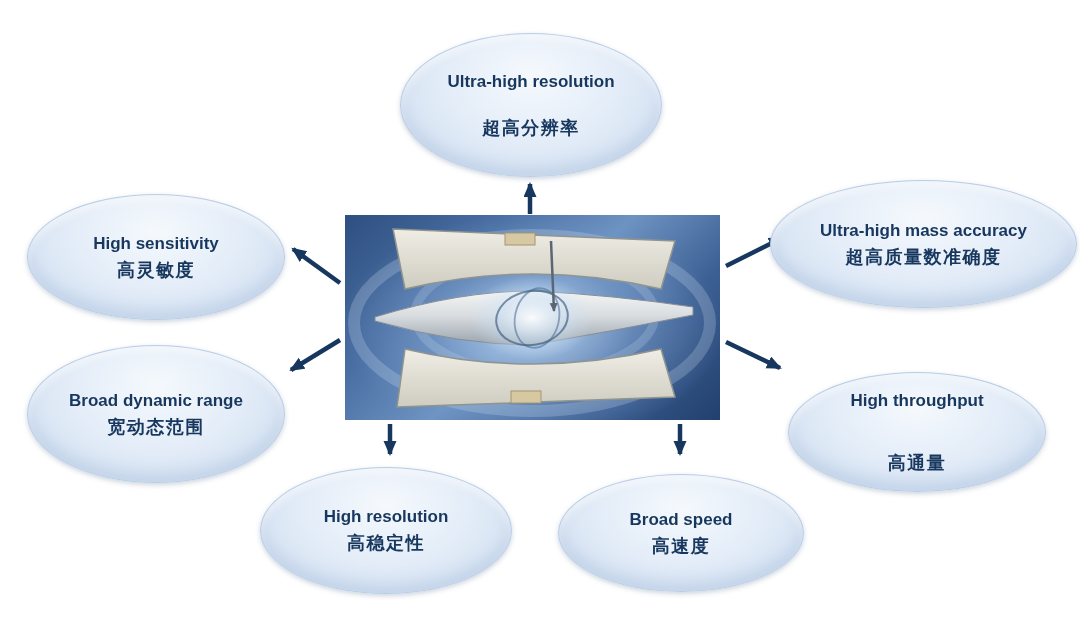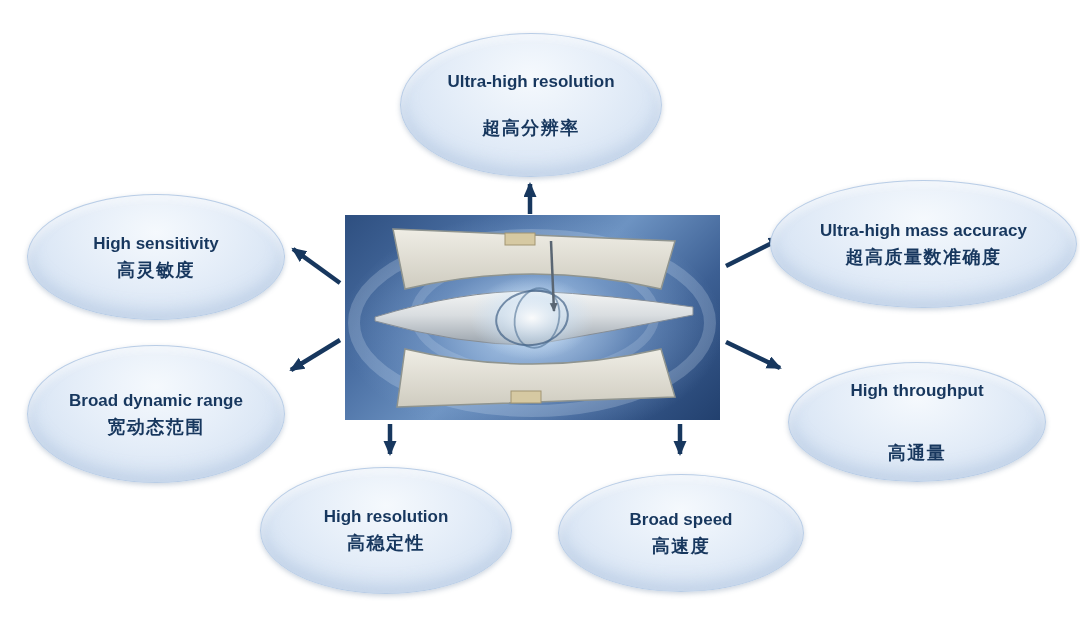--- a/index.html
+++ b/index.html
@@ -21,21 +21,21 @@
     text-align:center;
     font-weight:bold;
   }
   .en{font-size:17px;line-height:1.25;}
   .zh{font-size:18px;line-height:1.25;margin-top:5px;letter-spacing:1.5px;}
 
   #e-top{left:400px;top:33px;width:260px;height:142px;gap:20px;}
   #e-left-upper{left:27px;top:194px;width:256px;height:124px;}
   #e-left-lower{left:27px;top:345px;width:256px;height:136px;}
   #e-right-upper{left:770px;top:180px;width:305px;height:126px;}
-  #e-right-lower{left:788px;top:362px;width:256px;height:118px;gap:36px;}
+  #e-right-lower{left:788px;top:372px;width:256px;height:118px;gap:36px;}
   #e-bottom-left{left:260px;top:467px;width:250px;height:125px;}
   #e-bottom-right{left:558px;top:474px;width:244px;height:116px;}
 
   #center-image{
     position:absolute;left:345px;top:215px;width:375px;height:205px;
     background:
       radial-gradient(ellipse at 50% 55%, rgba(185,210,238,.95) 0%, rgba(125,160,205,.55) 38%, rgba(45,75,125,0) 72%),
       linear-gradient(135deg, #2e4f80 0%, #4a6fa3 28%, #6d93c2 50%, #3c5f93 74%, #22406e 100%);
   }
   #center-image svg{position:absolute;left:0;top:0;}

